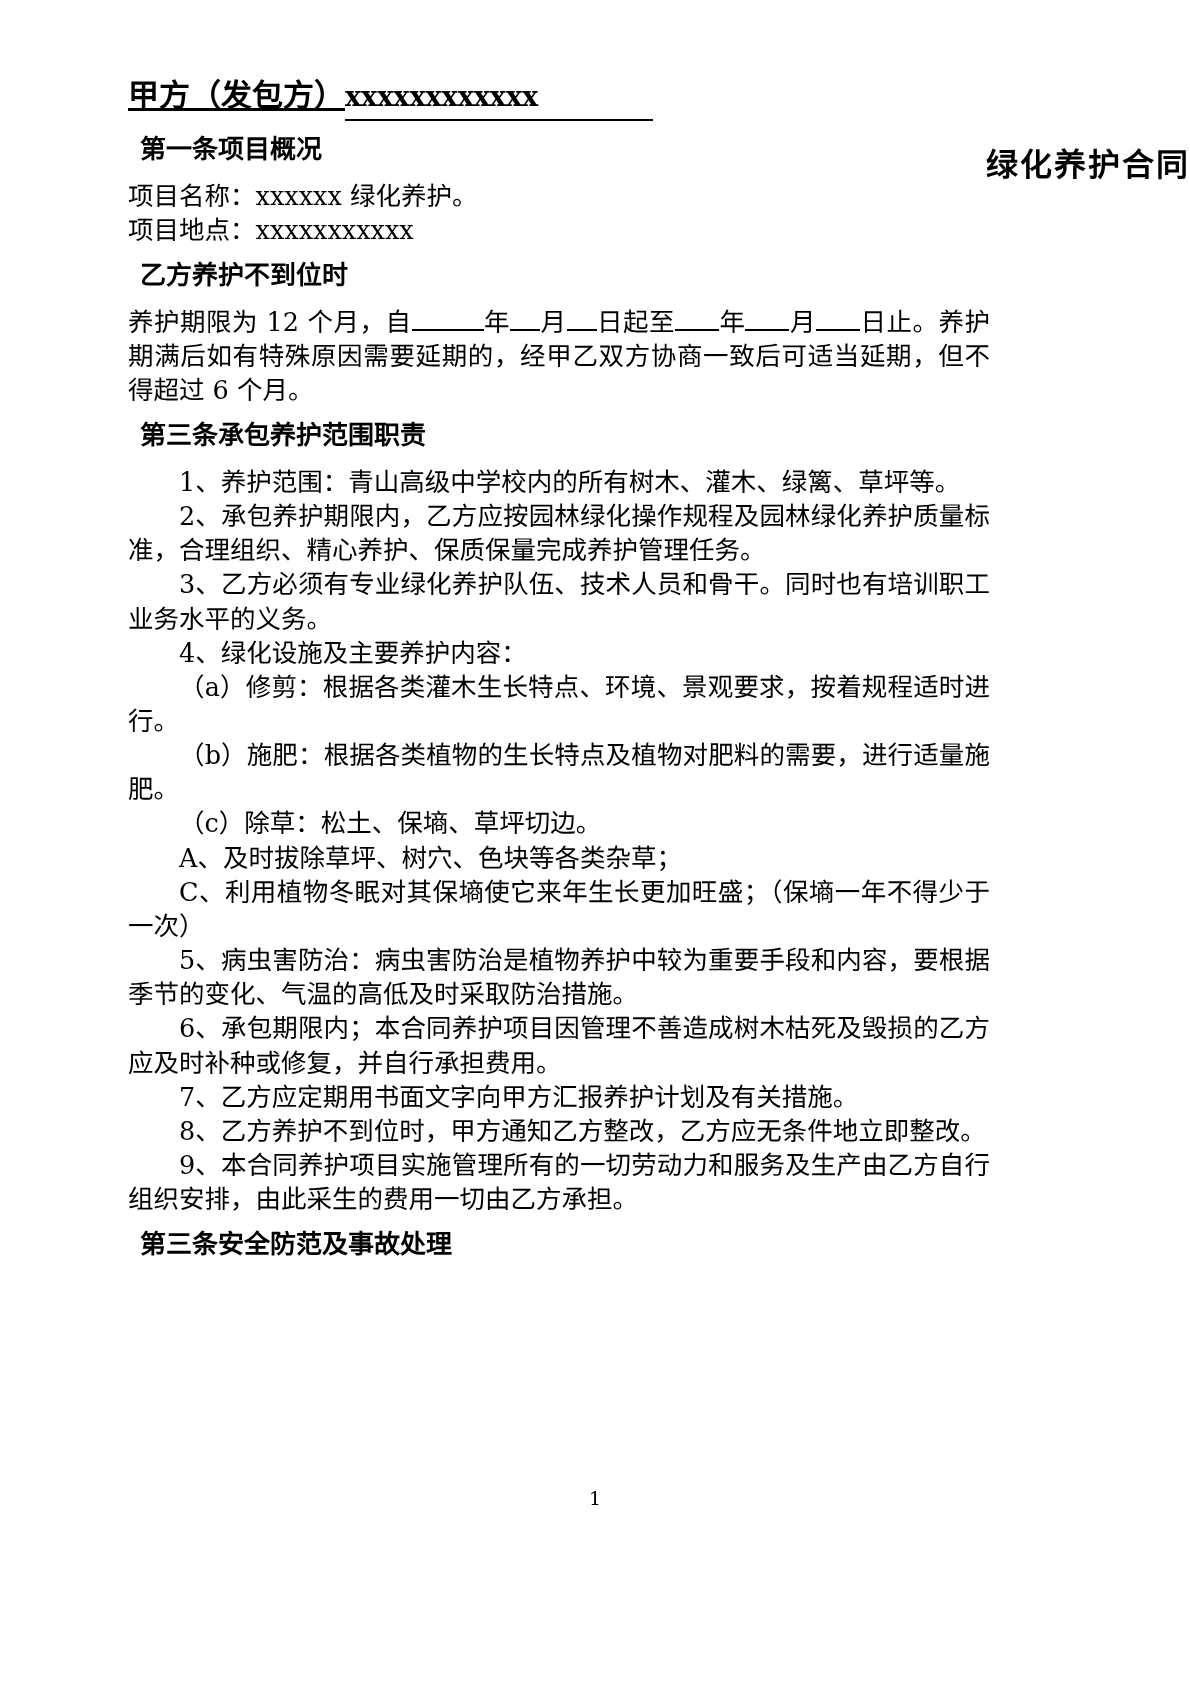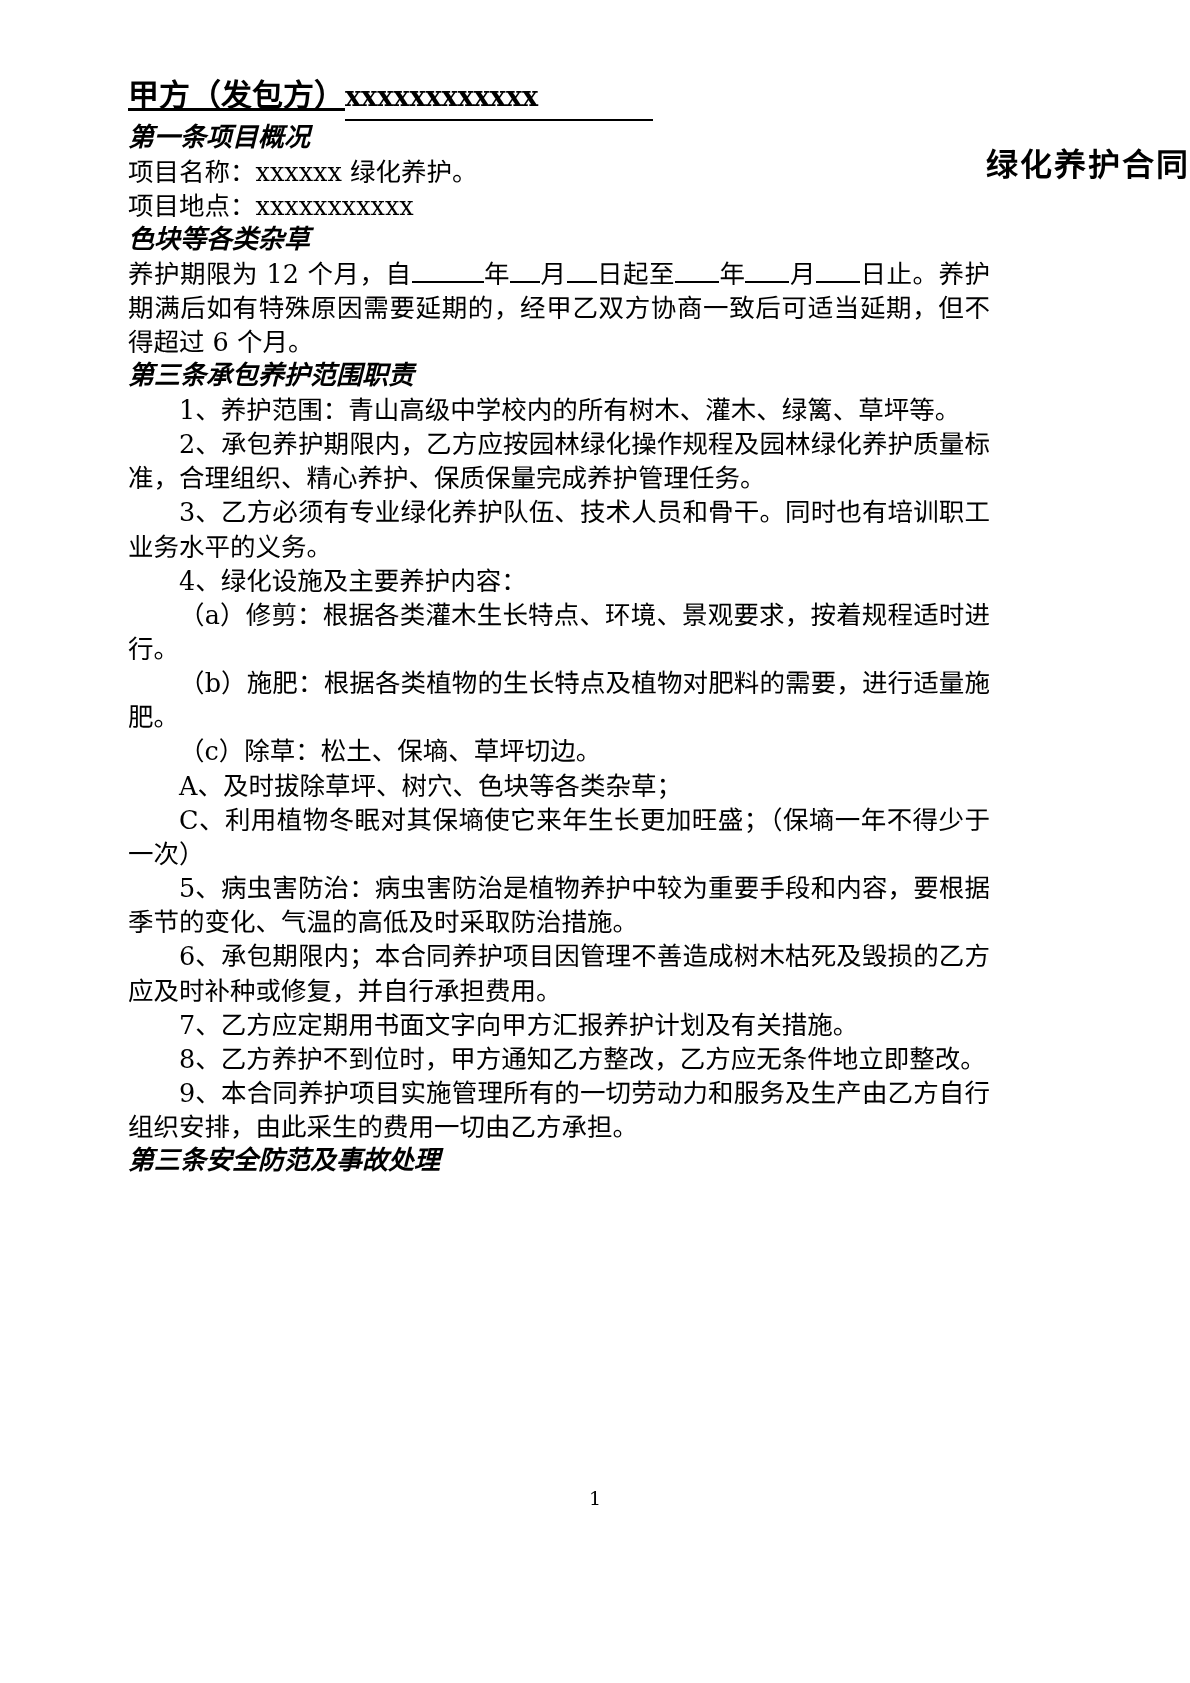--- a/index.html
+++ b/index.html
@@ -85,23 +85,22 @@
     word-break: break-all;
   }
   .para.indent {
     text-indent: 2em;
   }
   .section-head {
     font-size: 26px;
     font-weight: bold;
     font-family: "DejaVu Sans", "Liberation Sans", sans-serif;
     line-height: 1.30;
-    margin: 0;
+    margin: 12px;
     letter-spacing: 0px;
-    font-style: italic;
   }
   .intro {
     margin-top: 16px;
   }
   .blank-s { display: inline-block; border-bottom: 2px solid #000; width: 30px; }
   .blank-m { display: inline-block; border-bottom: 2px solid #000; width: 44px; }
   .blank-l { display: inline-block; border-bottom: 2px solid #000; width: 72px; }
 
   
   .page-number {
@@ -128,21 +127,21 @@
       <p class="party-line">
         <span class="label">甲方（发包方）</span><span class="fill">xxxxxxxxxxxx</span>
       </p>
     </div>
 
 
     <p class="section-head">第一条项目概况</p>
     <p class="para">项目名称：xxxxxx 绿化养护。</p>
     <p class="para">项目地点：xxxxxxxxxxx</p>
 
-    <p class="section-head">色块等各类杂草</p>
+    <p class="section-head">乙方养护不到位时</p>
     <p class="para"><span>养护期限为 12 个月，自</span><span class="blank-l"></span><span>年</span><span class="blank-s"></span><span>月</span><span class="blank-s"></span><span>日起至</span><span class="blank-m"></span><span>年</span><span class="blank-m"></span><span>月</span><span class="blank-m"></span><span>日止。养护期满后如有特殊原因需要延期的，经甲乙双方协商一致后可适当延期，但不得超过 6 个月。</span></p>
 
     <p class="section-head">第三条承包养护范围职责</p>
 
     <p class="para indent">1、养护范围：青山高级中学校内的所有树木、灌木、绿篱、草坪等。</p>
     <p class="para indent">2、承包养护期限内，乙方应按园林绿化操作规程及园林绿化养护质量标准，合理组织、精心养护、保质保量完成养护管理任务。</p>
     <p class="para indent">3、乙方必须有专业绿化养护队伍、技术人员和骨干。同时也有培训职工业务水平的义务。</p>
     <p class="para indent">4、绿化设施及主要养护内容：</p>
     <p class="para indent">（a）修剪：根据各类灌木生长特点、环境、景观要求，按着规程适时进行。</p>
     <p class="para indent">（b）施肥：根据各类植物的生长特点及植物对肥料的需要，进行适量施肥。</p>

